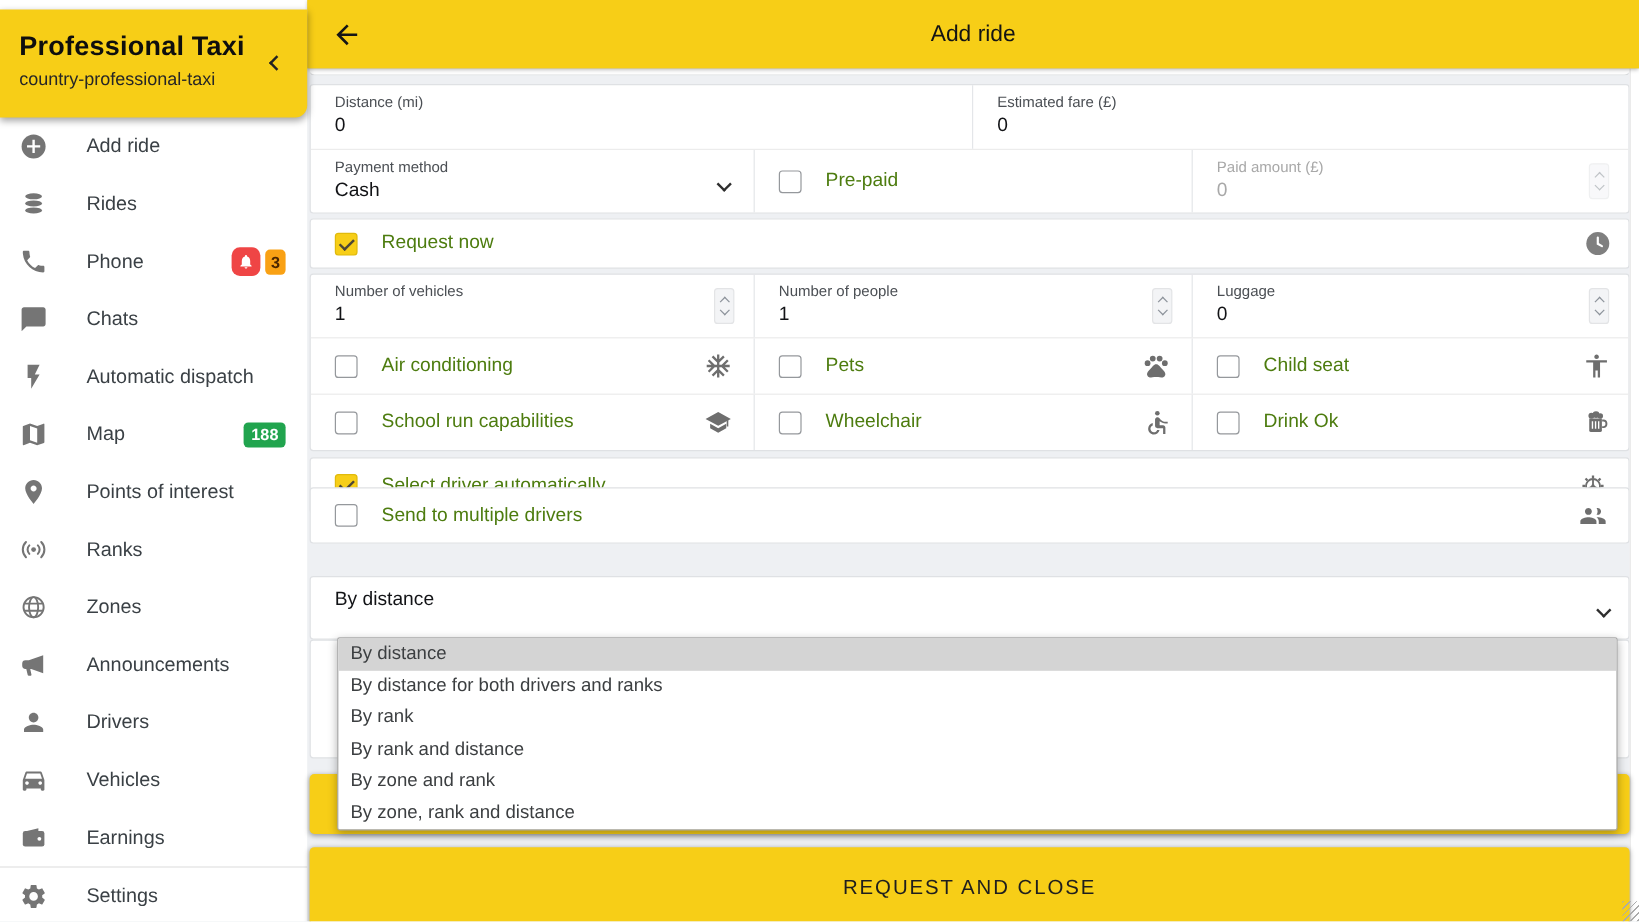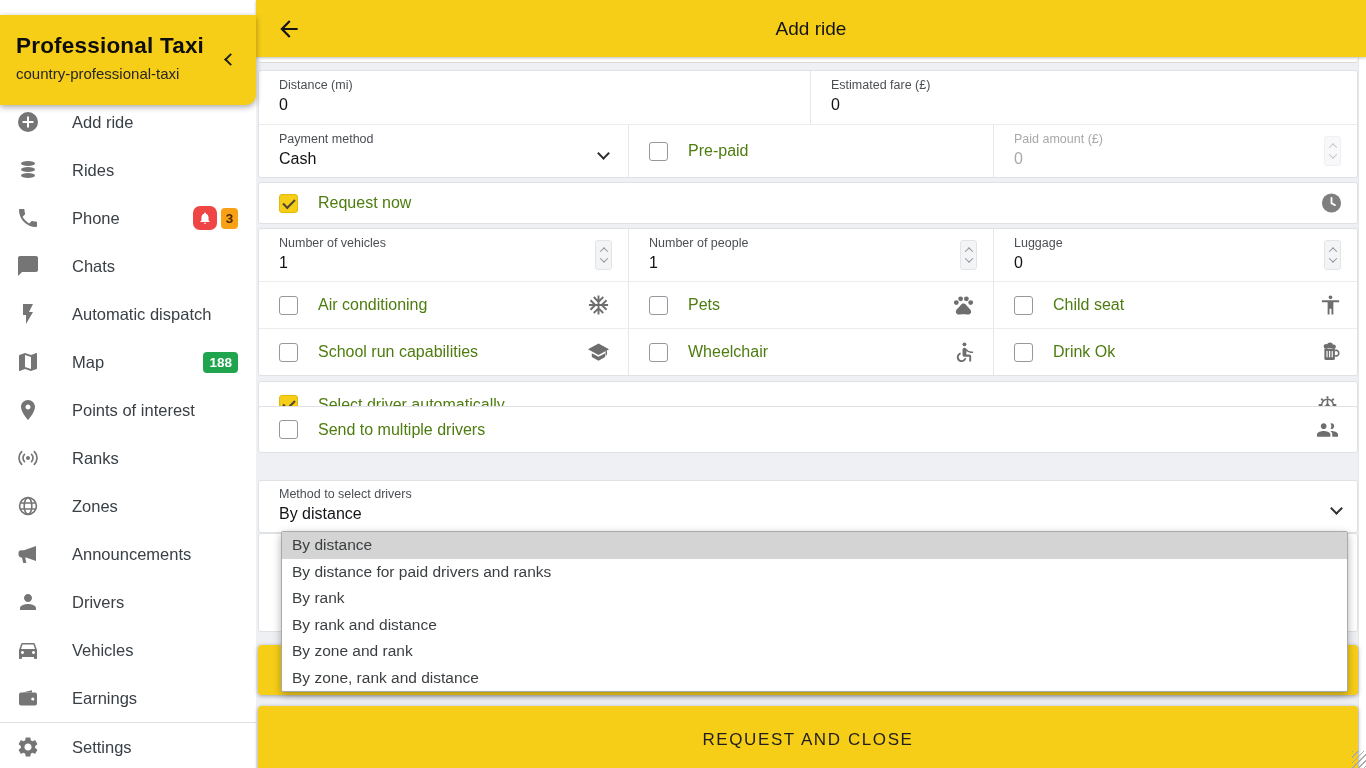--- a/index.html
+++ b/index.html
@@ -1,21 +1,21 @@
 <!DOCTYPE html>
 <html><head>
 <meta charset="utf-8">
 <style>
   * { margin:0; padding:0; box-sizing:border-box; }
   html,body { width:1366px; height:768px; font-family:"Liberation Sans","DejaVu Sans",sans-serif; }
   .stage { position:relative; width:1366px; height:768px; background:#eef0f3; overflow:hidden; }
 
   
   .sidebar { position:absolute; left:0; top:0; width:256px; height:768px; background:#fff; }
-  .side-head { position:absolute; left:0; top:15px; width:256px; height:90px; background:#f7ce17;
+  .side-head { position:absolute; left:0; top:8px; width:256px; height:90px; background:#f7ce17;
                border-radius:0 0 10px 0; box-shadow:0 2px 6px rgba(0,0,0,.35); padding:18px 16px 0 16px; z-index:3; }
   .brand-title { font-size:22.5px; font-weight:bold; color:#0e0e0e; letter-spacing:.2px; }
   .brand-sub { margin-top:6px; font-size:15px; color:#262626; }
   .collapse-btn { position:absolute; right:18px; top:38px; width:16px; height:16px; cursor:pointer; }
   .chev-left { position:absolute; left:4px; top:2px; width:9px; height:9px;
                border-left:2.4px solid #222; border-bottom:2.4px solid #222; transform:rotate(45deg); }
   .menu { position:absolute; left:0; top:98px; width:256px; }
   .mitem { height:48px; display:flex; align-items:center; padding:0 18px 0 16px; cursor:pointer; }
   .micon { width:24px; height:24px; margin-right:32px; flex:none; display:flex; align-items:center; justify-content:center; }
   .micon svg { width:24px; height:24px; }
@@ -440,32 +440,31 @@
     <span class="cb"></span>
     <span class="olabel">Send to multiple drivers</span>
     <span class="oicon">
       <svg viewBox="0 0 24 24" class="icon-m">
           <path d="M16 11c1.66 0 2.99-1.34 2.99-3S17.66 5 16 5c-.32 0-.63.05-.91.14.57.81.91 1.79.91 2.86s-.34 2.04-.91 2.86c.28.09.59.14.91.14zm-8 0c1.66 0 2.99-1.34 2.99-3S9.66 5 8 5C6.34 5 5 6.34 5 8s1.34 3 3 3zm0 2c-2.33 0-7 1.17-7 3.5V19h14v-2.5c0-2.33-4.67-3.5-7-3.5zm8 0c-.29 0-.62.02-.97.05 1.16.84 1.97 1.97 1.97 3.45V19h6v-2.5c0-2.33-4.67-3.5-7-3.5z"></path>
         </svg>
     </span>
   </div>
 
   <div class="card cardF field" style="padding:6px 0 0 20px">
-    <div class="f-label">Method to select drivers</div>
     <div class="f-value">By distance</div>
     <span class="sel-chev" style="right:16px;top:23px"></span>
   </div>
 
   <div class="card obscured"></div>
 
   <div class="ghost-btn"></div>
 
   <div class="dropdown">
     <div class="dopt selected">By distance</div>
-    <div class="dopt">By distance for paid drivers and ranks</div>
+    <div class="dopt">By distance for both drivers and ranks</div>
     <div class="dopt">By rank</div>
     <div class="dopt">By rank and distance</div>
     <div class="dopt">By zone and rank</div>
     <div class="dopt">By zone, rank and distance</div>
   </div>
 
   <div class="cta-btn">REQUEST AND CLOSE</div>
 
   <div class="rstrip"></div>
   <div class="grip"></div>

